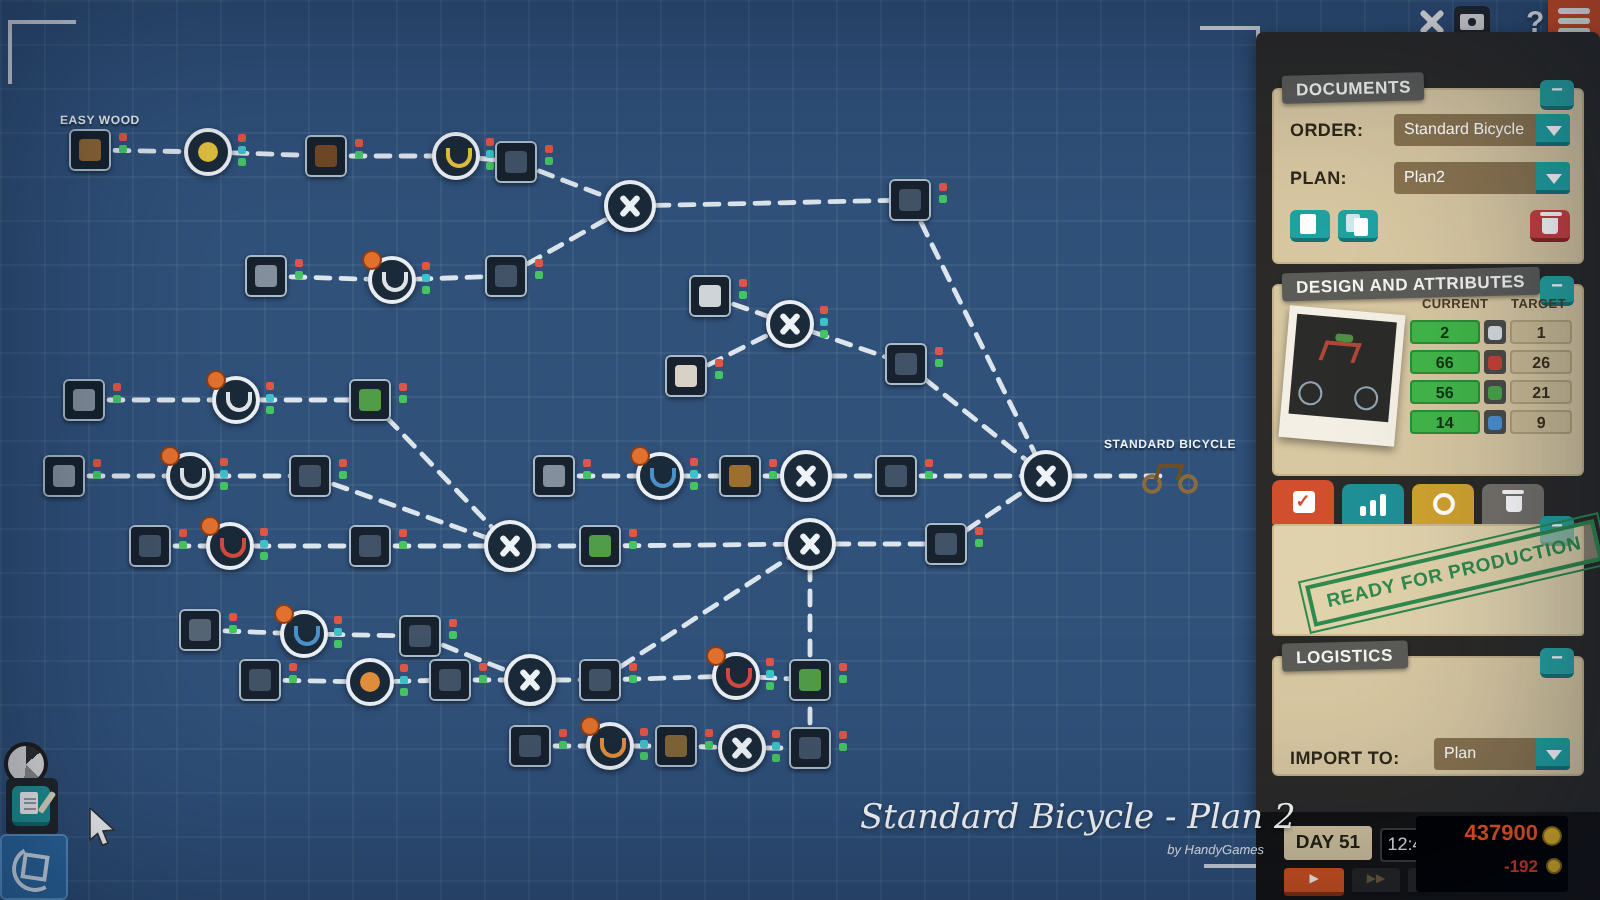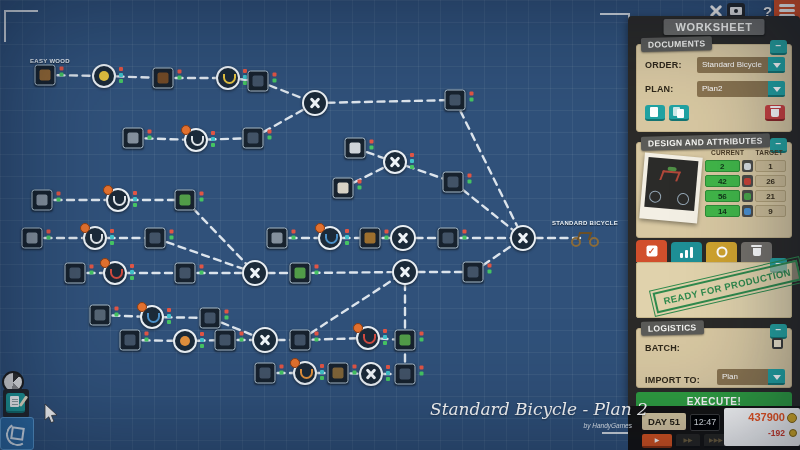--- a/index.html
+++ b/index.html
@@ -99,21 +99,21 @@
   .stepbtn{position:absolute;top:0;width:15px;height:14px;background:#21a3a3;border-radius:3px;border-bottom:2px solid #157573;box-sizing:border-box}
   .amtbox{position:absolute;top:0;width:16px;height:14px;background:#2e2a24;border-radius:2px;color:#efe9da;font-size:9px;font-weight:bold;text-align:center;line-height:14px}
   .exec{position:absolute;left:8px;right:8px;height:20px;background:#2f9e41;border-bottom:3px solid #1f6e2d;border-radius:3px;color:#fff;font-weight:bold;font-size:10px;text-align:center;line-height:19px;letter-spacing:.5px;box-sizing:border-box}
   
   #statusbar{position:absolute;left:628px;top:406px;width:172px;height:44px;background:#141312;border-radius:4px 0 0 0}
   .daybox{position:absolute;left:14px;top:7px;width:44px;height:17px;background:#d8c8a2;border-radius:2px;color:#262014;font-size:9.5px;font-weight:bold;text-align:center;line-height:17px}
   .clock{position:absolute;left:62px;top:8px;width:28px;height:15px;background:#000;border:1px solid #3a3a3a;border-radius:2px;color:#dfe3e6;font-family:Liberation Sans, sans-serif;font-size:9px;text-align:center;line-height:15px}
   .spd{position:absolute;top:28px;height:12px;border-radius:2px;font-size:6px;text-align:center;line-height:12px}
   .spd.play{left:14px;width:30px;background:#d8531f;border-bottom:2px solid #8a300e;color:#fff}
   .spd.ff{background:#262522;color:#6b5c3c;border-bottom:2px solid #111}
-  .money{position:absolute;left:96px;top:2px;width:76px;height:38px;background:#ffffff;border-radius:2px}
+  .money{position:absolute;left:80px;top:2px;width:76px;height:38px;background:#000000;border-radius:2px}
   .cash{position:absolute;right:15px;top:3px;font-size:11px;font-weight:bold;color:#f2541f}
   .delta{position:absolute;right:15px;top:20px;font-size:8.5px;font-weight:bold;color:#d63a28}
   .coin{position:absolute;right:3px;border-radius:50%;background:#e0b226;border:1.5px solid #8a6a12;box-sizing:border-box}
   .coin.c1{top:5px;width:10px;height:10px}
   .coin.c2{top:21px;width:8px;height:8px}
   
   .gauge{position:absolute;left:2px;top:371px;width:22px;height:22px;border-radius:50%;border:2px solid #1e1e1e;box-sizing:border-box;
     background:conic-gradient(#2f2f2f 0 14%, #e9e9e9 14% 38%, #8f8f8f 38% 52%, #dcdcdc 52% 100%);}
   .dock{position:absolute;left:3px;top:389px;width:26px;height:29px;background:#23262b;border-radius:3px}
   .dock-btn{position:absolute;left:6px;top:393px;width:19px;height:20px;background:#1f9a9a;border-radius:3px;border-bottom:2px solid #136f6f;box-sizing:border-box}
@@ -553,21 +553,20 @@
     <i class="pic-dot"></i>
   </div>
   <div class="topicon help" style="left:763px">?</div>
   <div class="menu-btn">
     <i style="top:4px"></i>
     <i style="top:9px"></i>
     <i style="top:14px"></i>
   </div>
 
   <div id="panel">
-    <div id="worksheet-title">WORKSHEET</div>
 
     <div class="card" style="top:28px;height:86px">
       <div class="shead">DOCUMENTS</div>
       <div class="minbtn">−</div>
       <div class="flabel" style="position:absolute;left:8px;top:15px">ORDER:</div>
       <div class="dd" style="left:60px;right:6px;top:12px">
         <span class="dd-val">Standard Bicycle</span>
         <span class="dd-btn">
             <i class="tri-d"></i>
           </span>
@@ -607,21 +606,21 @@
       <div class="attrhead" style="right:8px">TARGET</div>
       <div id="attr-rows">
           <div class="arow">
             <span class="acur">2</span>
             <span class="aic">
               <i style="background: rgb(215, 221, 226);"></i>
             </span>
             <span class="atgt">1</span>
           </div>
           <div class="arow">
-            <span class="acur">42</span>
+            <span class="acur">66</span>
             <span class="aic">
               <i style="background: rgb(199, 66, 54);"></i>
             </span>
             <span class="atgt">26</span>
           </div>
           <div class="arow">
             <span class="acur">56</span>
             <span class="aic">
               <i style="background: rgb(74, 165, 74);"></i>
             </span>
@@ -655,35 +654,30 @@
     </div>
 
     <div class="paper" style="top:246px;height:54px">
       <div class="minbtn">−</div>
       <div class="stamp">READY FOR PRODUCTION</div>
     </div>
 
     <div class="card" style="top:312px;height:58px">
       <div class="shead">LOGISTICS</div>
       <div class="minbtn">−</div>
-      <div class="lrow" style="top:8px">
-        <span class="flabel">BATCH:</span>
-        <span class="cb"></span>
-      </div>
       <div class="lrow" style="top:40px">
         <span class="flabel">IMPORT TO:</span>
         <span class="dd" style="left:72px;right:0;top:0">
           <span class="dd-val">Plan</span>
           <span class="dd-btn">
               <i class="tri-d"></i>
             </span>
         </span>
       </div>
     </div>
-    <div class="exec" style="top:376px">EXECUTE!</div>
   </div>
 
   <div id="statusbar">
     <div class="daybox">DAY 51</div>
     <div class="clock">12:47</div>
     <div class="spd play">▶</div>
     <div class="spd ff" style="left:48px;width:24px">▶▶</div>
     <div class="spd ff" style="left:76px;width:24px">▶▶▶</div>
     <div class="money">
       <span class="cash">437900</span>

